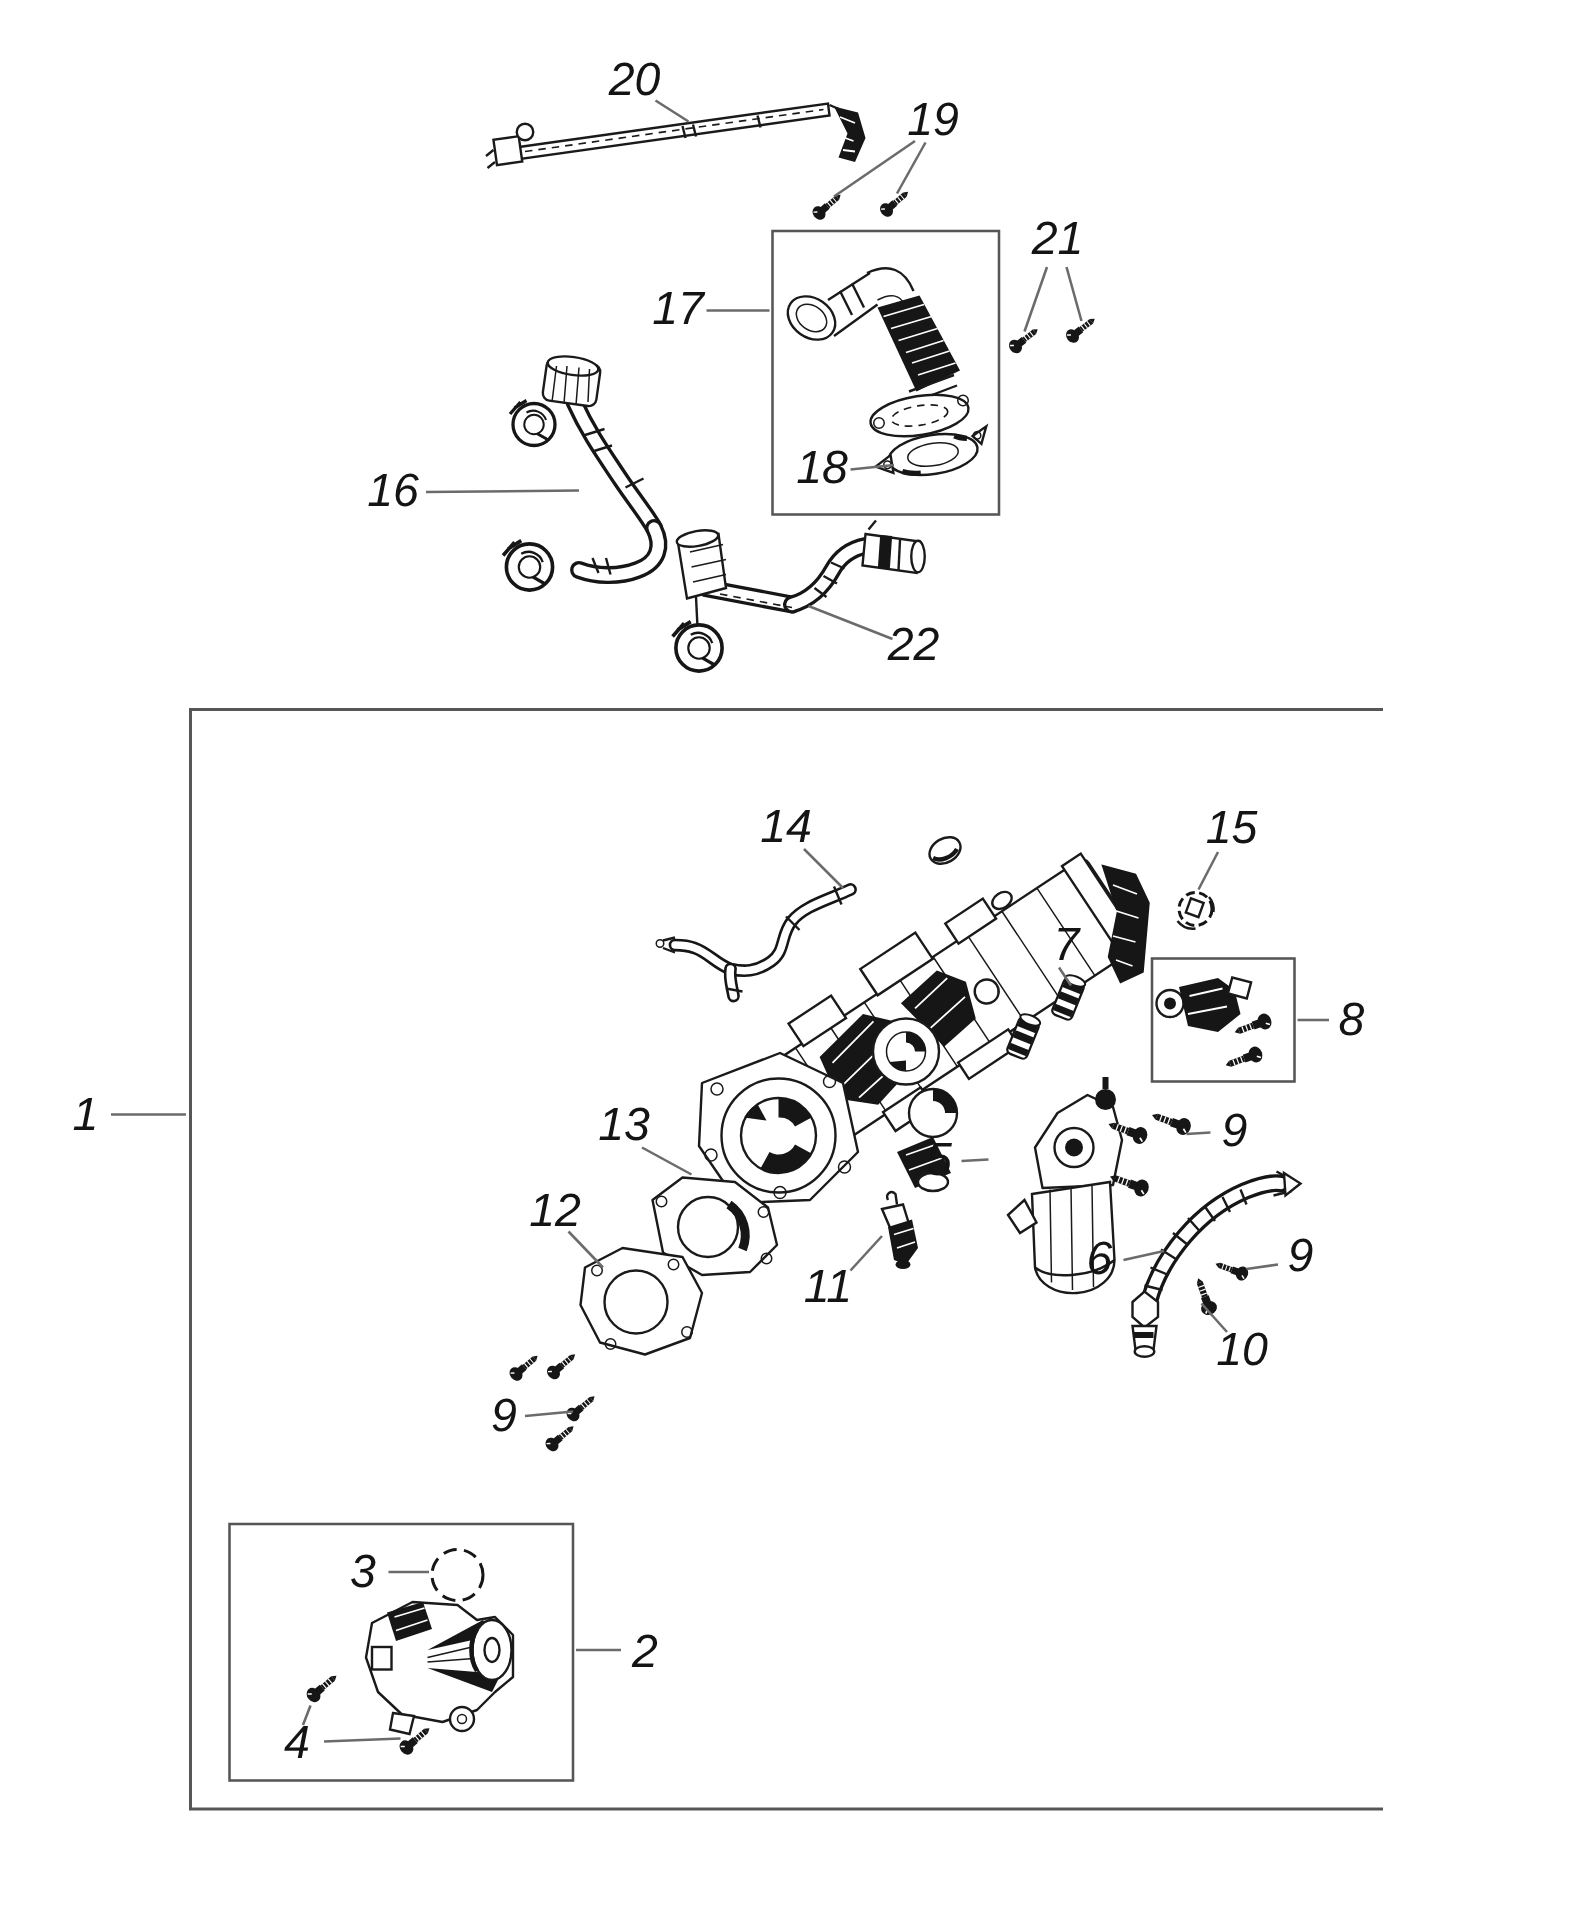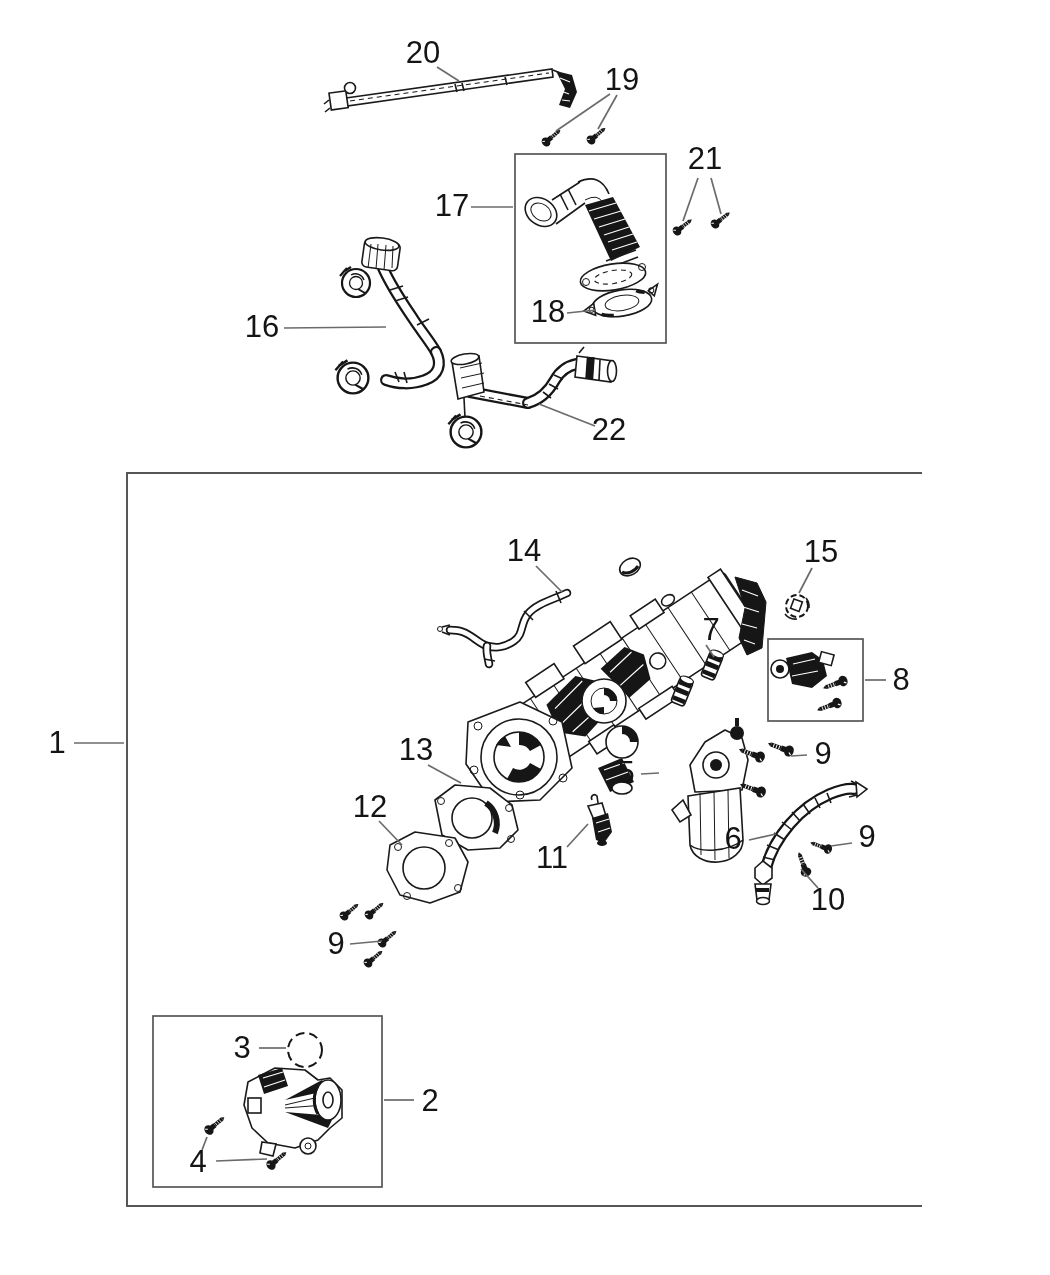--- a/index.html
+++ b/index.html
@@ -1,17 +1,17 @@
 <!DOCTYPE html>
 <html><head>
 <meta charset="utf-8">
 <style>
   html,body{margin:0;padding:0;background:#fff;}
   .stage{position:relative;width:922px;height:1275px;background:#fff;overflow:hidden;
-         font-family:"Liberation Sans",sans-serif;}
+         font-family:"Liberation Sans",sans-serif;font-style:italic;}
   svg{position:absolute;left:0;top:0;}
   .callout{font-family:"Liberation Sans",sans-serif;font-size:31px;font-weight:400;fill:#141414;}
   .leader{stroke:#6b6b6b;stroke-width:1.7;fill:none;}
   .frame{fill:none;stroke:#565656;stroke-width:2;}
   .subframe{fill:none;stroke:#565656;stroke-width:1.7;}
   .ln{stroke:#1a1a1a;stroke-width:1.6;fill:none;}
   .lnthin{stroke:#1a1a1a;stroke-width:1;fill:none;}
   .fillpart{fill:#ffffff;stroke:#1a1a1a;stroke-width:1.6;}
   .dark{fill:#161616;stroke:none;}
   .darkln{fill:#161616;stroke:#161616;}

